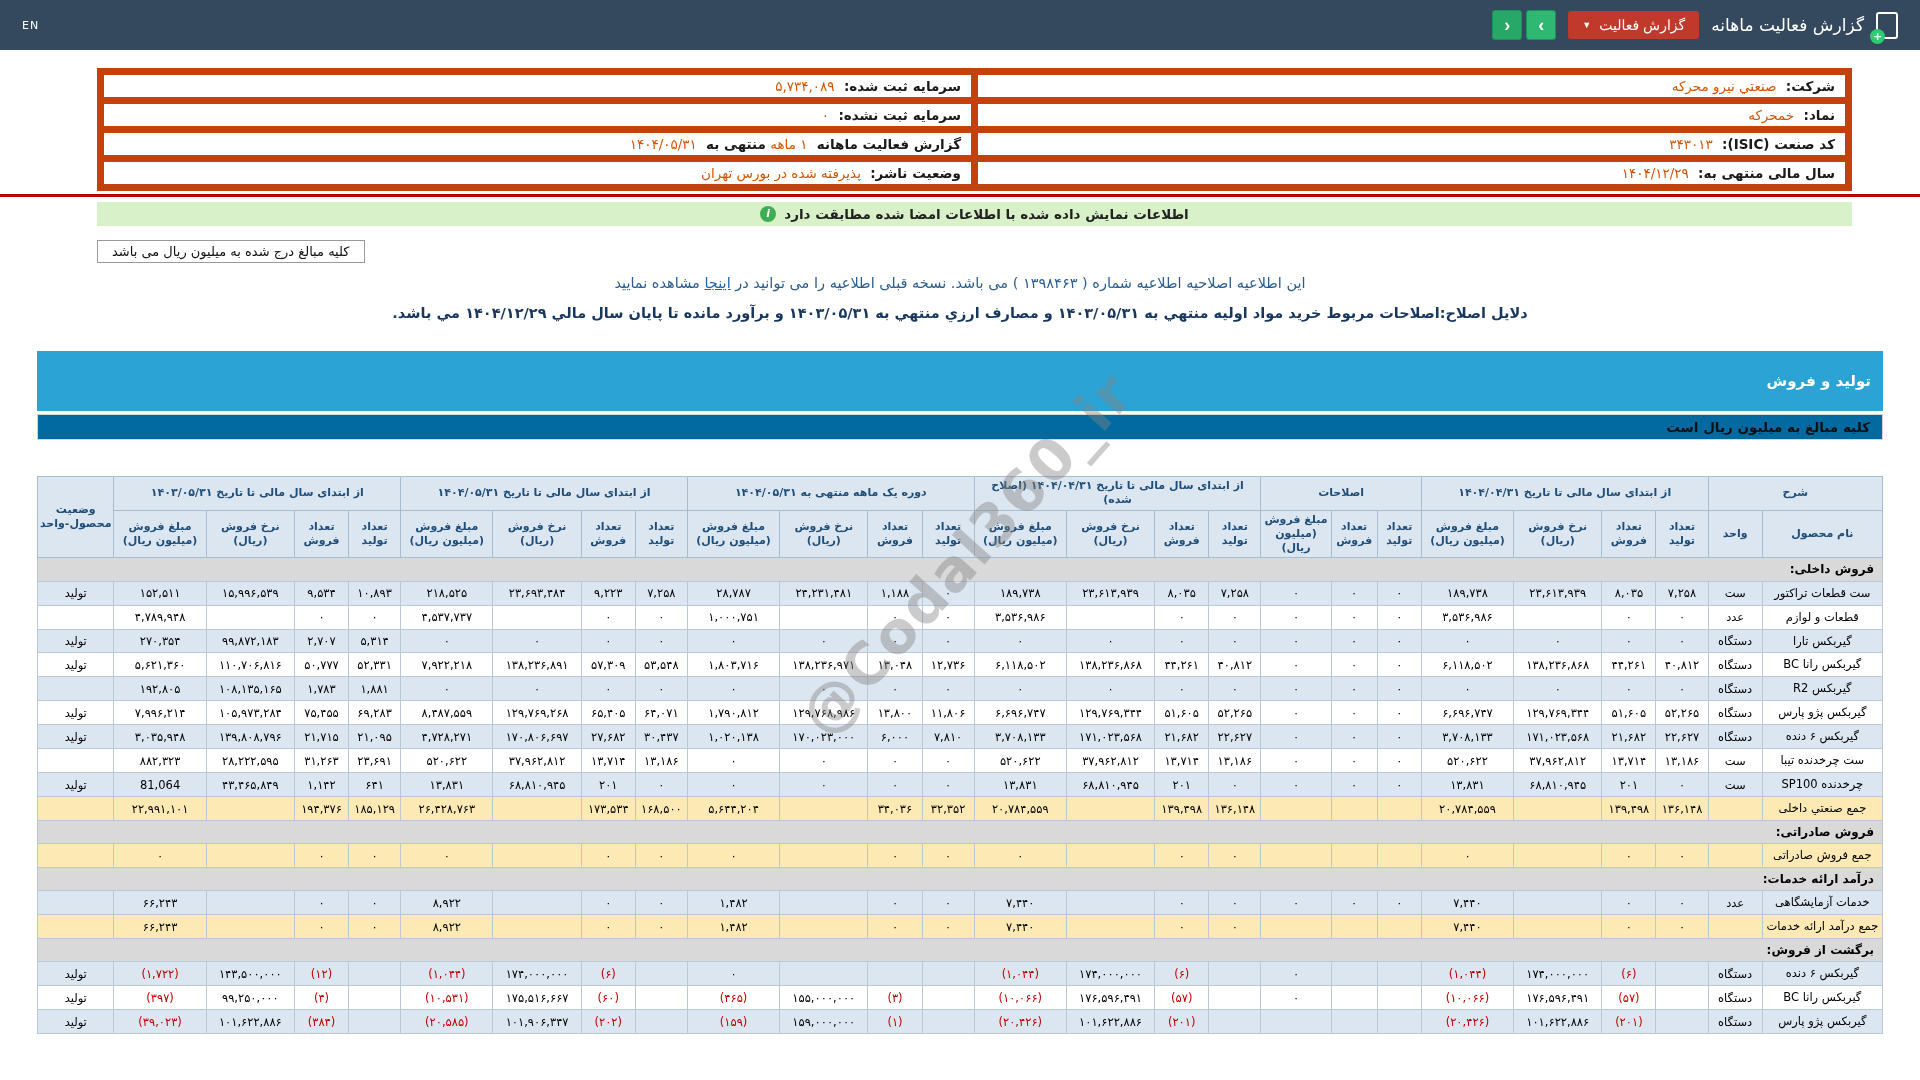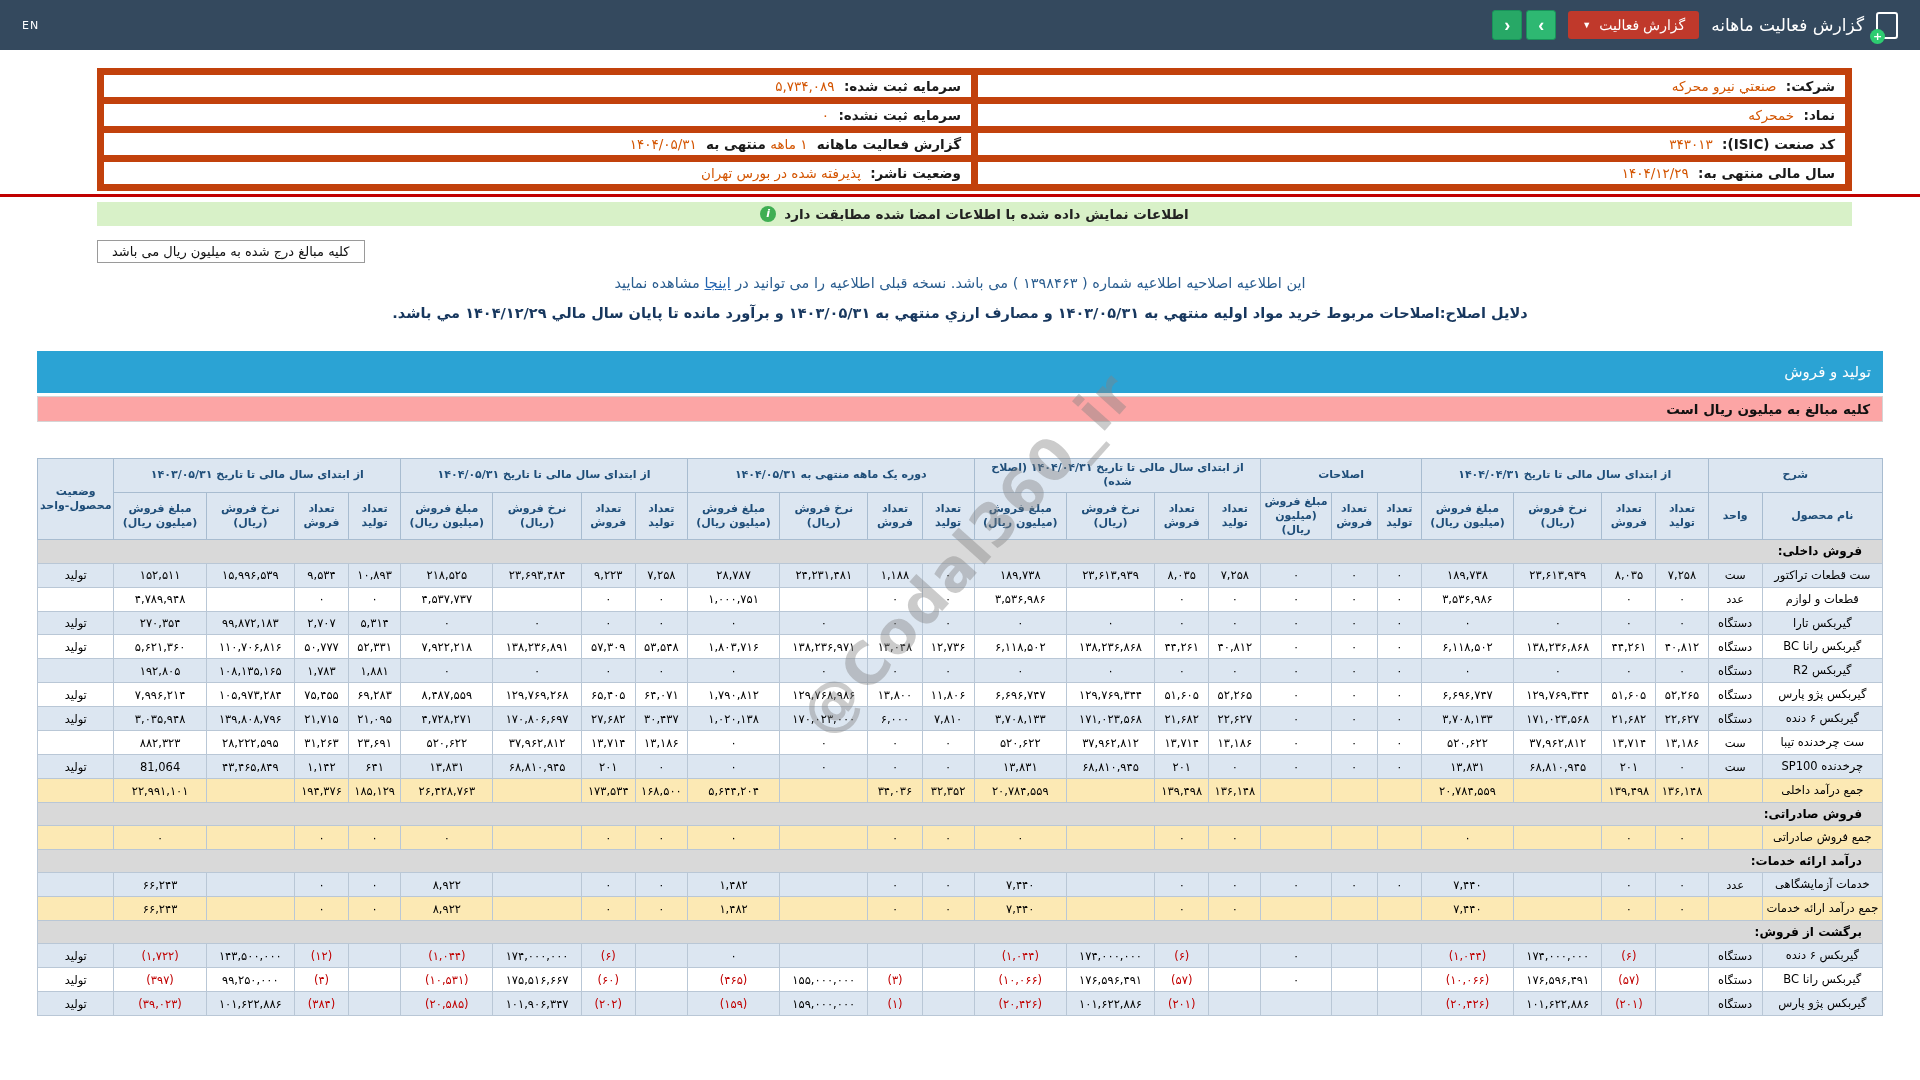--- a/index.html
+++ b/index.html
@@ -29,30 +29,30 @@
   table.info .val { color:#d35400; margin-right:5px; }
   .red-rule { height:3px; background:#c00000; margin-top:3px; width:100%; }
   .green-banner { margin:5px 68px 0 97px; background:#d8f1c8; padding:4px 8px; display:flex; align-items:center; justify-content:center; gap:8px; font-size:13.5px; font-weight:600; color:#222; }
   .info-icon { width:16px; height:16px; border-radius:50%; background:#3fae53; color:#fff; font-size:11px; line-height:16px; text-align:center; font-weight:bold; font-style:italic; flex:0 0 auto; }
   .amounts-box { width:max-content; margin:14px auto 0 97px; border:1px solid #9a9a9a; padding:3px 14px; font-size:13px; color:#111; }
   .notice1 { margin-top:12px; text-align:center; font-size:14.5px; color:#2a5d8f; }
   .notice1 a { color:#2163b0; text-decoration:underline; cursor:pointer; }
   .notice2 { margin-top:14px; text-align:center; font-size:14.5px; font-weight:bold; color:#17375e; }
   
   .inner { margin:0 37px; }
-  .section-bar { margin-top:30px; background:#2ba3d4; color:#fff; font-weight:normal; font-size:15px; padding:12px 12px; text-align:right; }
-  .units-bar { margin-top:3px; border:1px solid #d5d5d5; background:#fca5a5; font-weight:bold; font-size:13.5px; padding:4px 12px; text-align:right; }
+  .section-bar { margin-top:30px; background:#2ba3d4; color:#fff; font-weight:bold; font-size:15px; padding:21px 12px; text-align:right; }
+  .units-bar { margin-top:3px; border:1px solid #d5d5d5; background:#0369a1; font-weight:bold; font-size:13.5px; padding:4px 12px; text-align:right; }
   
   table.data { margin-top:36px; width:100%; border-collapse:collapse; table-layout:fixed; border:1px solid #9ab0c4; }
   table.data th { background:#dce6f1; color:#1f4e79; font-weight:bold; font-size:11px; border:1px solid #a8bcd0; padding:2px 1px; text-align:center; vertical-align:middle; line-height:1.3; }
   table.data td { border:1px solid #b9c7d6; padding:4px 3px; font-size:11.5px; text-align:center; vertical-align:middle; color:#000; overflow:hidden; }
   tr.b { background:#dce6f1; }
   tr.w { background:#ffffff; }
   tr.sum { background:#fce9b4; }
-  tr.sec td { background:#d9d9d9; text-align:right; font-weight:bold; padding:3px 20px; font-size:12px; }
+  tr.sec td { background:#d9d9d9; text-align:right; font-weight:bold; padding:3px 8px; font-size:12px; }
   .seclbl { display:inline-block; max-width:125px; line-height:1.35; }
   td.nm { text-align:right; padding-right:5px; line-height:1.3; }
   td.num.neg { color:#c00000; }
   td.st { font-size:11.5px; }
   
   .watermark { position:absolute; left:735px; top:520px; transform:rotate(-48deg); transform-origin:center; font-size:58px; font-weight:bold; color:rgba(130,130,130,0.42); letter-spacing:2px; pointer-events:none; z-index:9; white-space:nowrap; }
 </style>
 </head>
 <body>
 
@@ -460,21 +460,21 @@
           <td class="num" dir="ltr">۲۰۱</td>
           <td class="num" dir="ltr">۶۸,۸۱۰,۹۴۵</td>
           <td class="num" dir="ltr">۱۳,۸۳۱</td>
           <td class="num" dir="ltr">۶۴۱</td>
           <td class="num" dir="ltr">۱,۱۴۲</td>
           <td class="num" dir="ltr">۴۳,۴۶۵,۸۴۹</td>
           <td class="num" dir="ltr">81,064</td>
           <td class="st">تولید</td>
         </tr>
         <tr class="sum">
-          <td class="nm">جمع درآمد داخلی</td>
+          <td class="nm">جمع صنعتي داخلی</td>
           <td class="un"></td>
           <td class="num" dir="ltr">۱۳۶,۱۴۸</td>
           <td class="num" dir="ltr">۱۳۹,۴۹۸</td>
           <td class="num" dir="ltr"></td>
           <td class="num" dir="ltr">۲۰,۷۸۴,۵۵۹</td>
           <td class="num" dir="ltr"></td>
           <td class="num" dir="ltr"></td>
           <td class="num" dir="ltr"></td>
           <td class="num" dir="ltr">۱۳۶,۱۴۸</td>
           <td class="num" dir="ltr">۱۳۹,۴۹۸</td>

